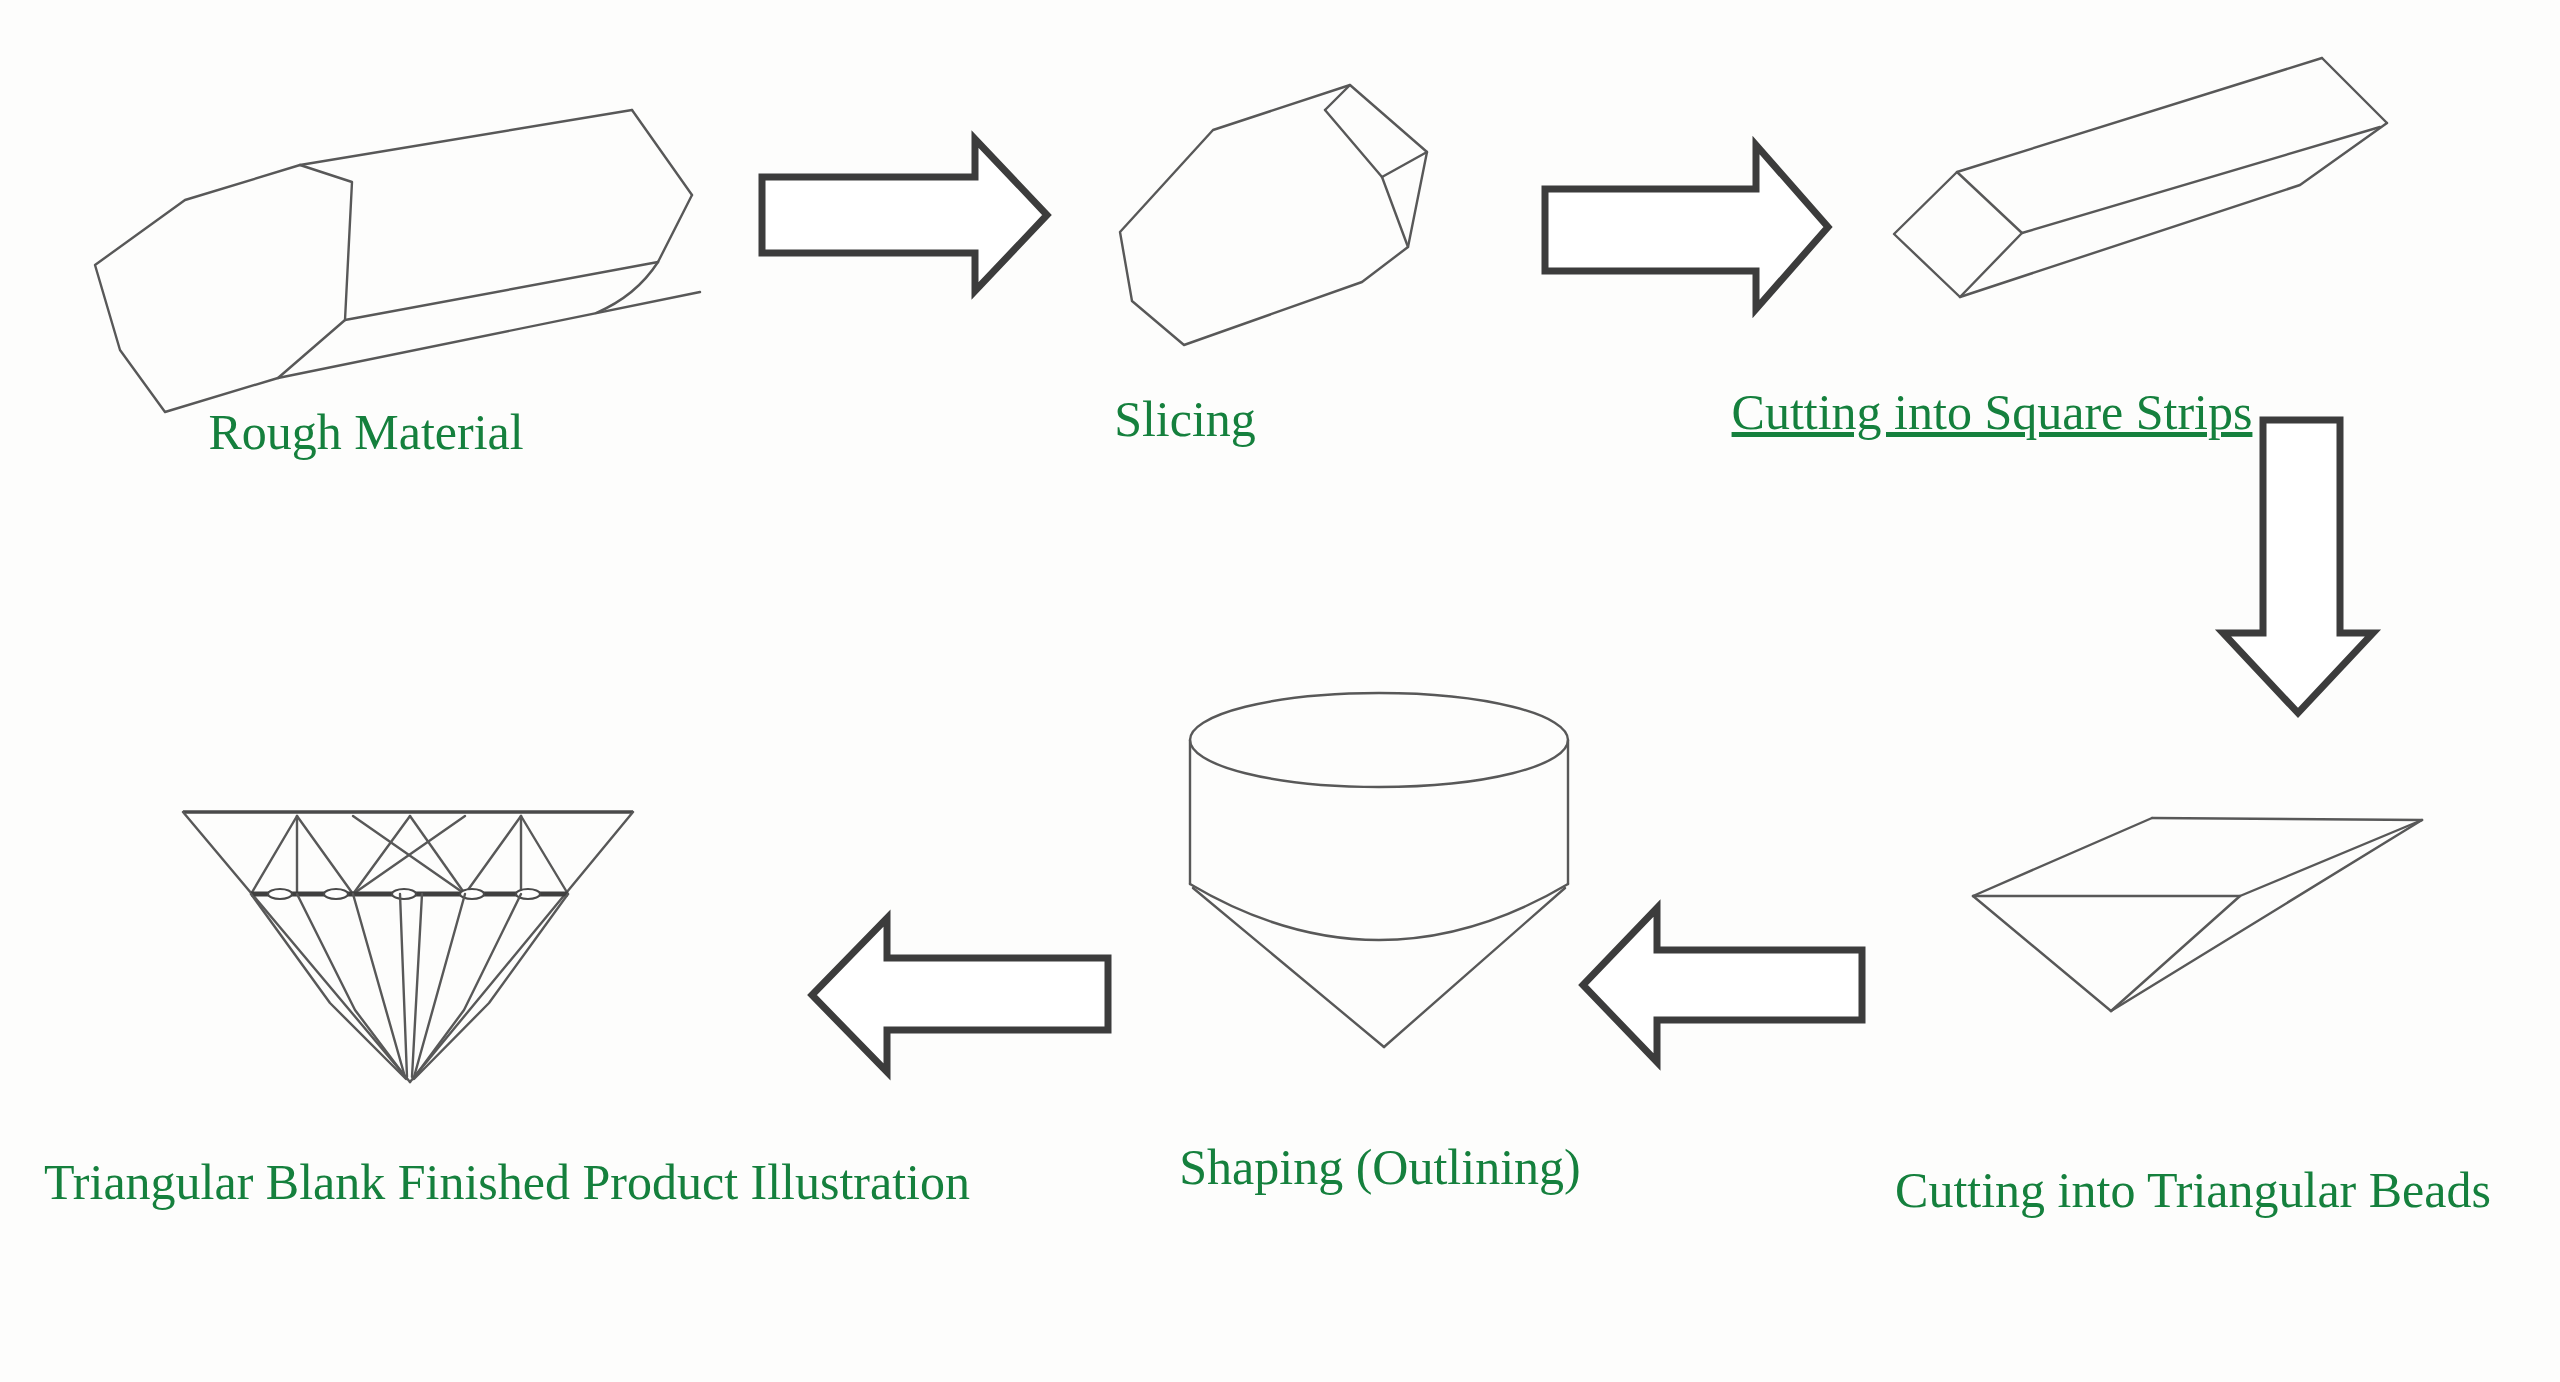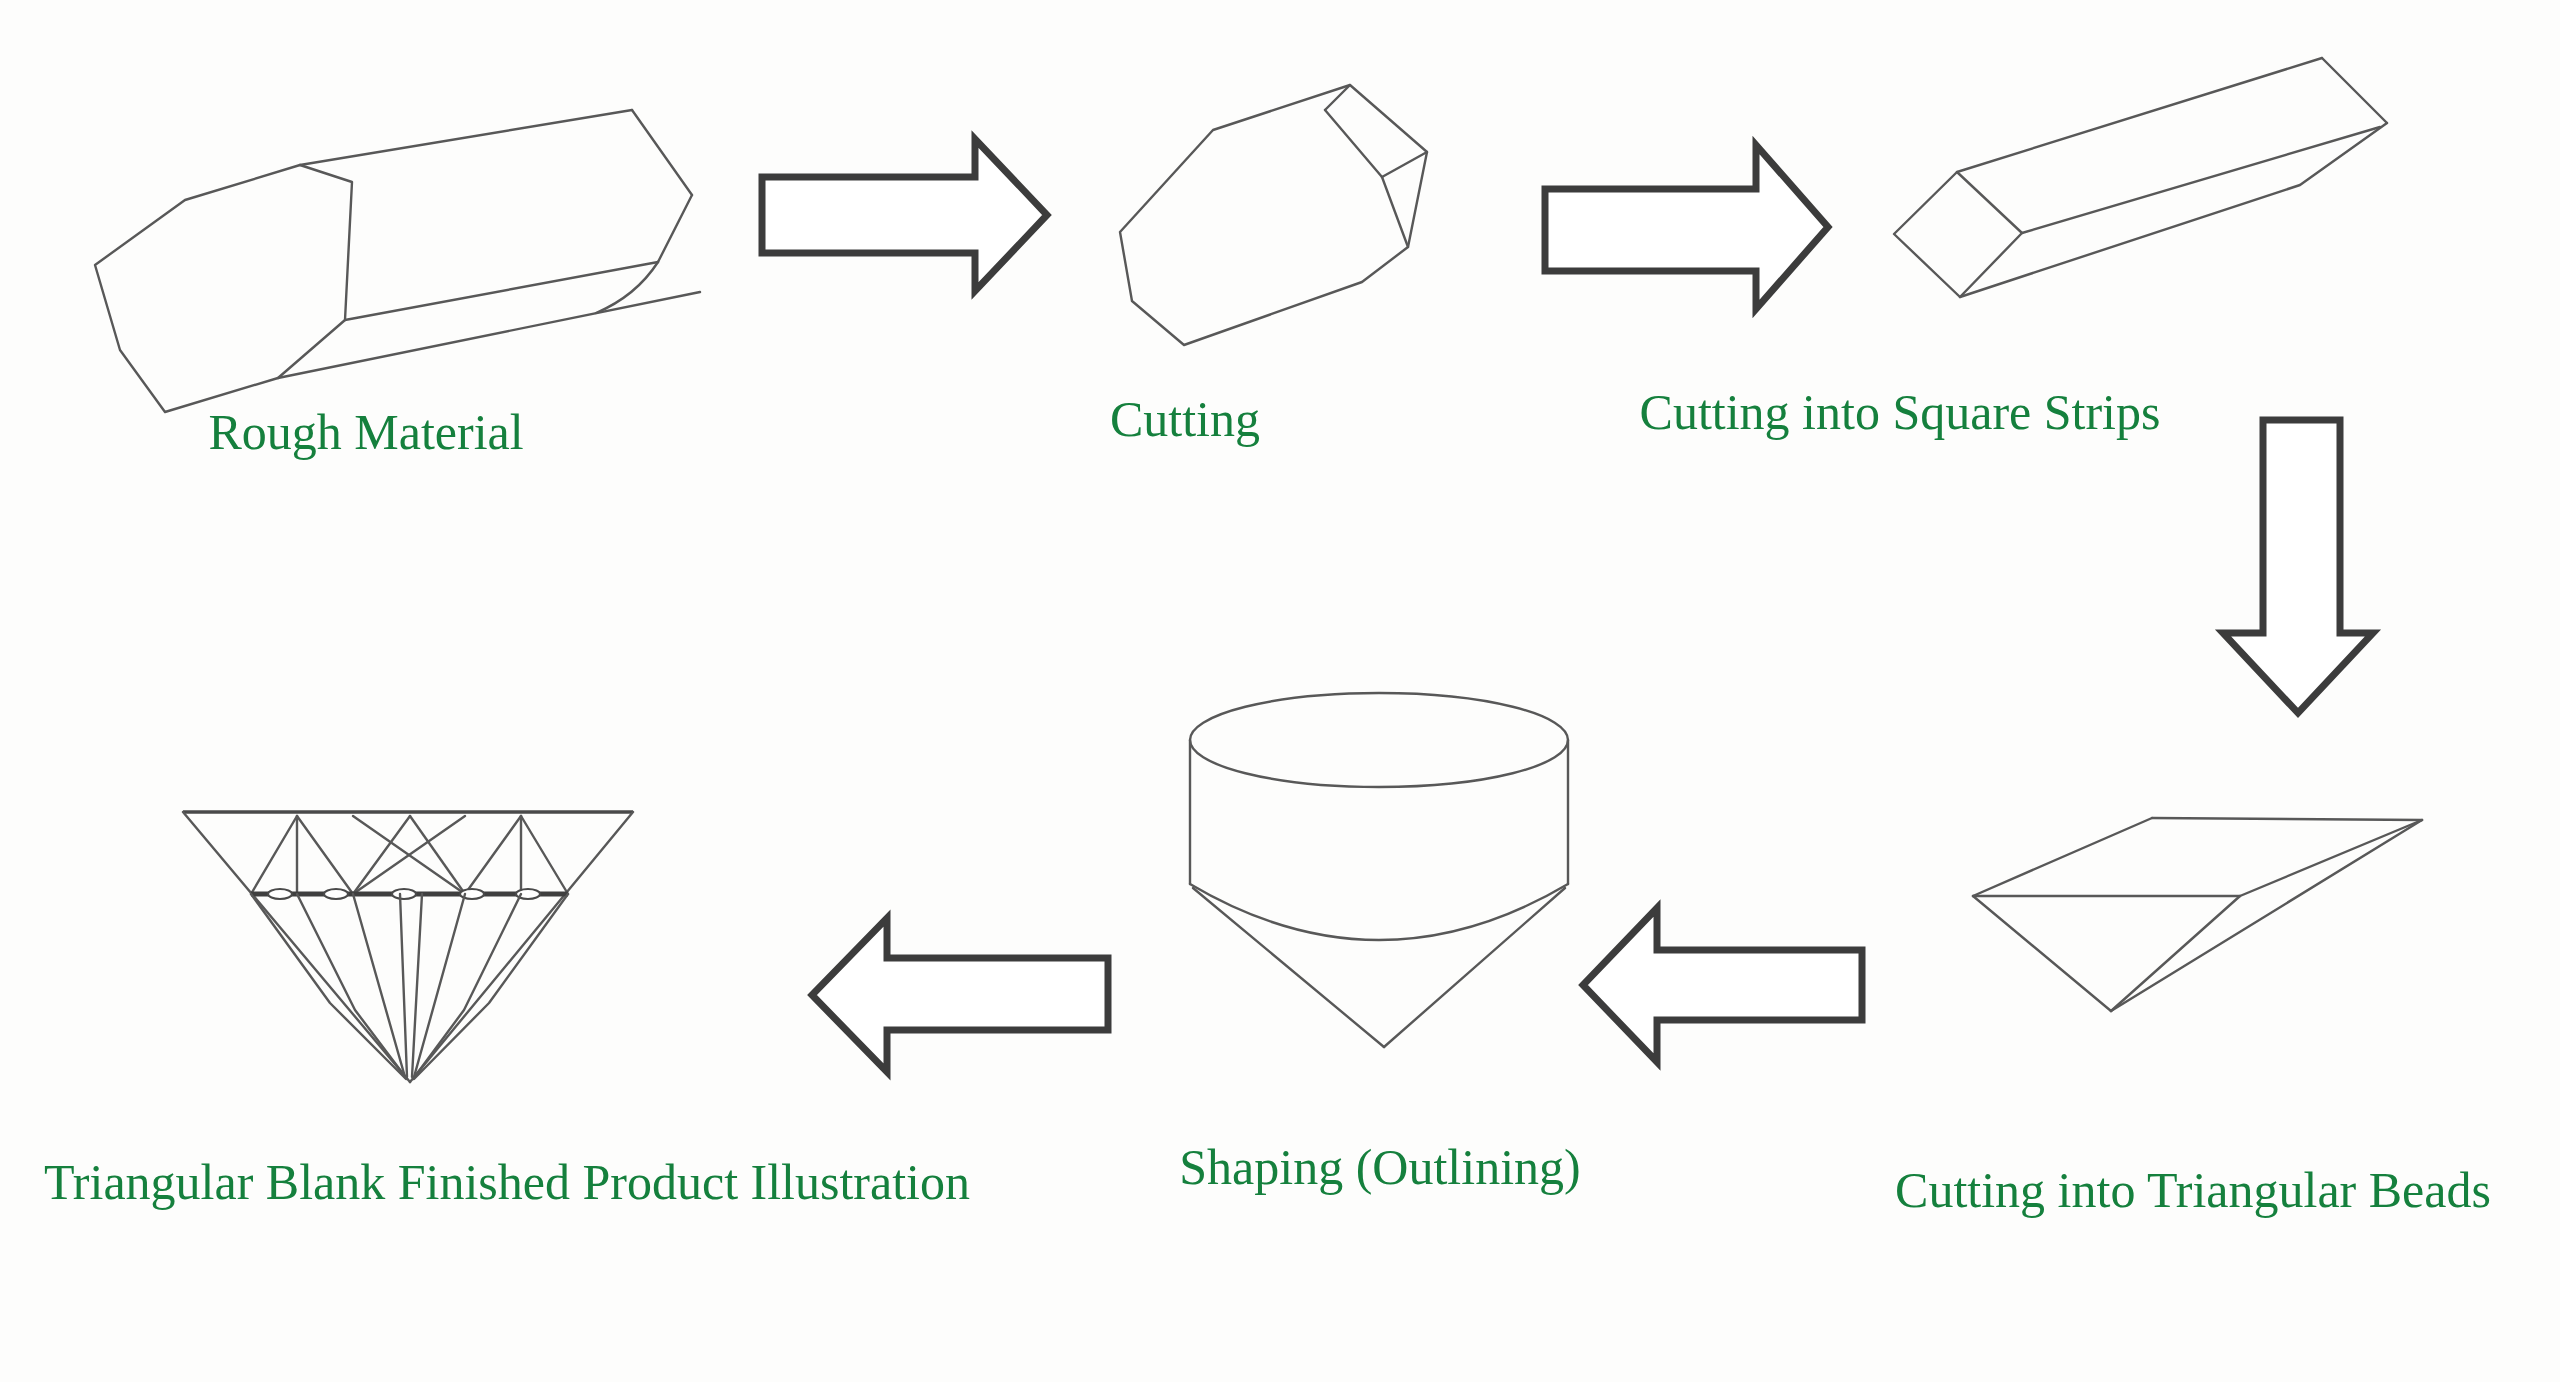--- a/index.html
+++ b/index.html
@@ -158,22 +158,22 @@
       <path class="thin" d="M400,894 L407,1077"></path>
       <path class="thin" d="M422,894 L412,1077"></path>
       <path class="thin" d="M465,894 L414,1077"></path>
       <path class="thin" d="M521,894 L464,1010 L413,1079"></path>
       <path class="thin" d="M568,894 L489,1003 L414,1079"></path>
     </g>
   </svg>
 
   <div class="step-label" style="left:366px; top:403px;">Rough Material</div>
 
-  <div class="step-label" style="left:1185px; top:390px;">Cutting</div>
+  <div class="step-label" style="left:1185px; top:390px;">Slicing</div>
 
-  <div class="step-label" style="left:1900px; top:383px;">Cutting into Square Strips</div>
+  <div class="step-label" style="left:1992px; top:383px;text-decoration:underline;">Cutting into Square Strips</div>
 
   <div class="step-label" style="left:507px; top:1153px;">Triangular Blank Finished Product Illustration</div>
 
   <div class="step-label" style="left:1380px; top:1138px;">Shaping (Outlining)</div>
 
   <div class="step-label" style="left:2193px; top:1141px;margin-top:20px;">Cutting into Triangular Beads</div>
 </div>
 
 </body></html>

